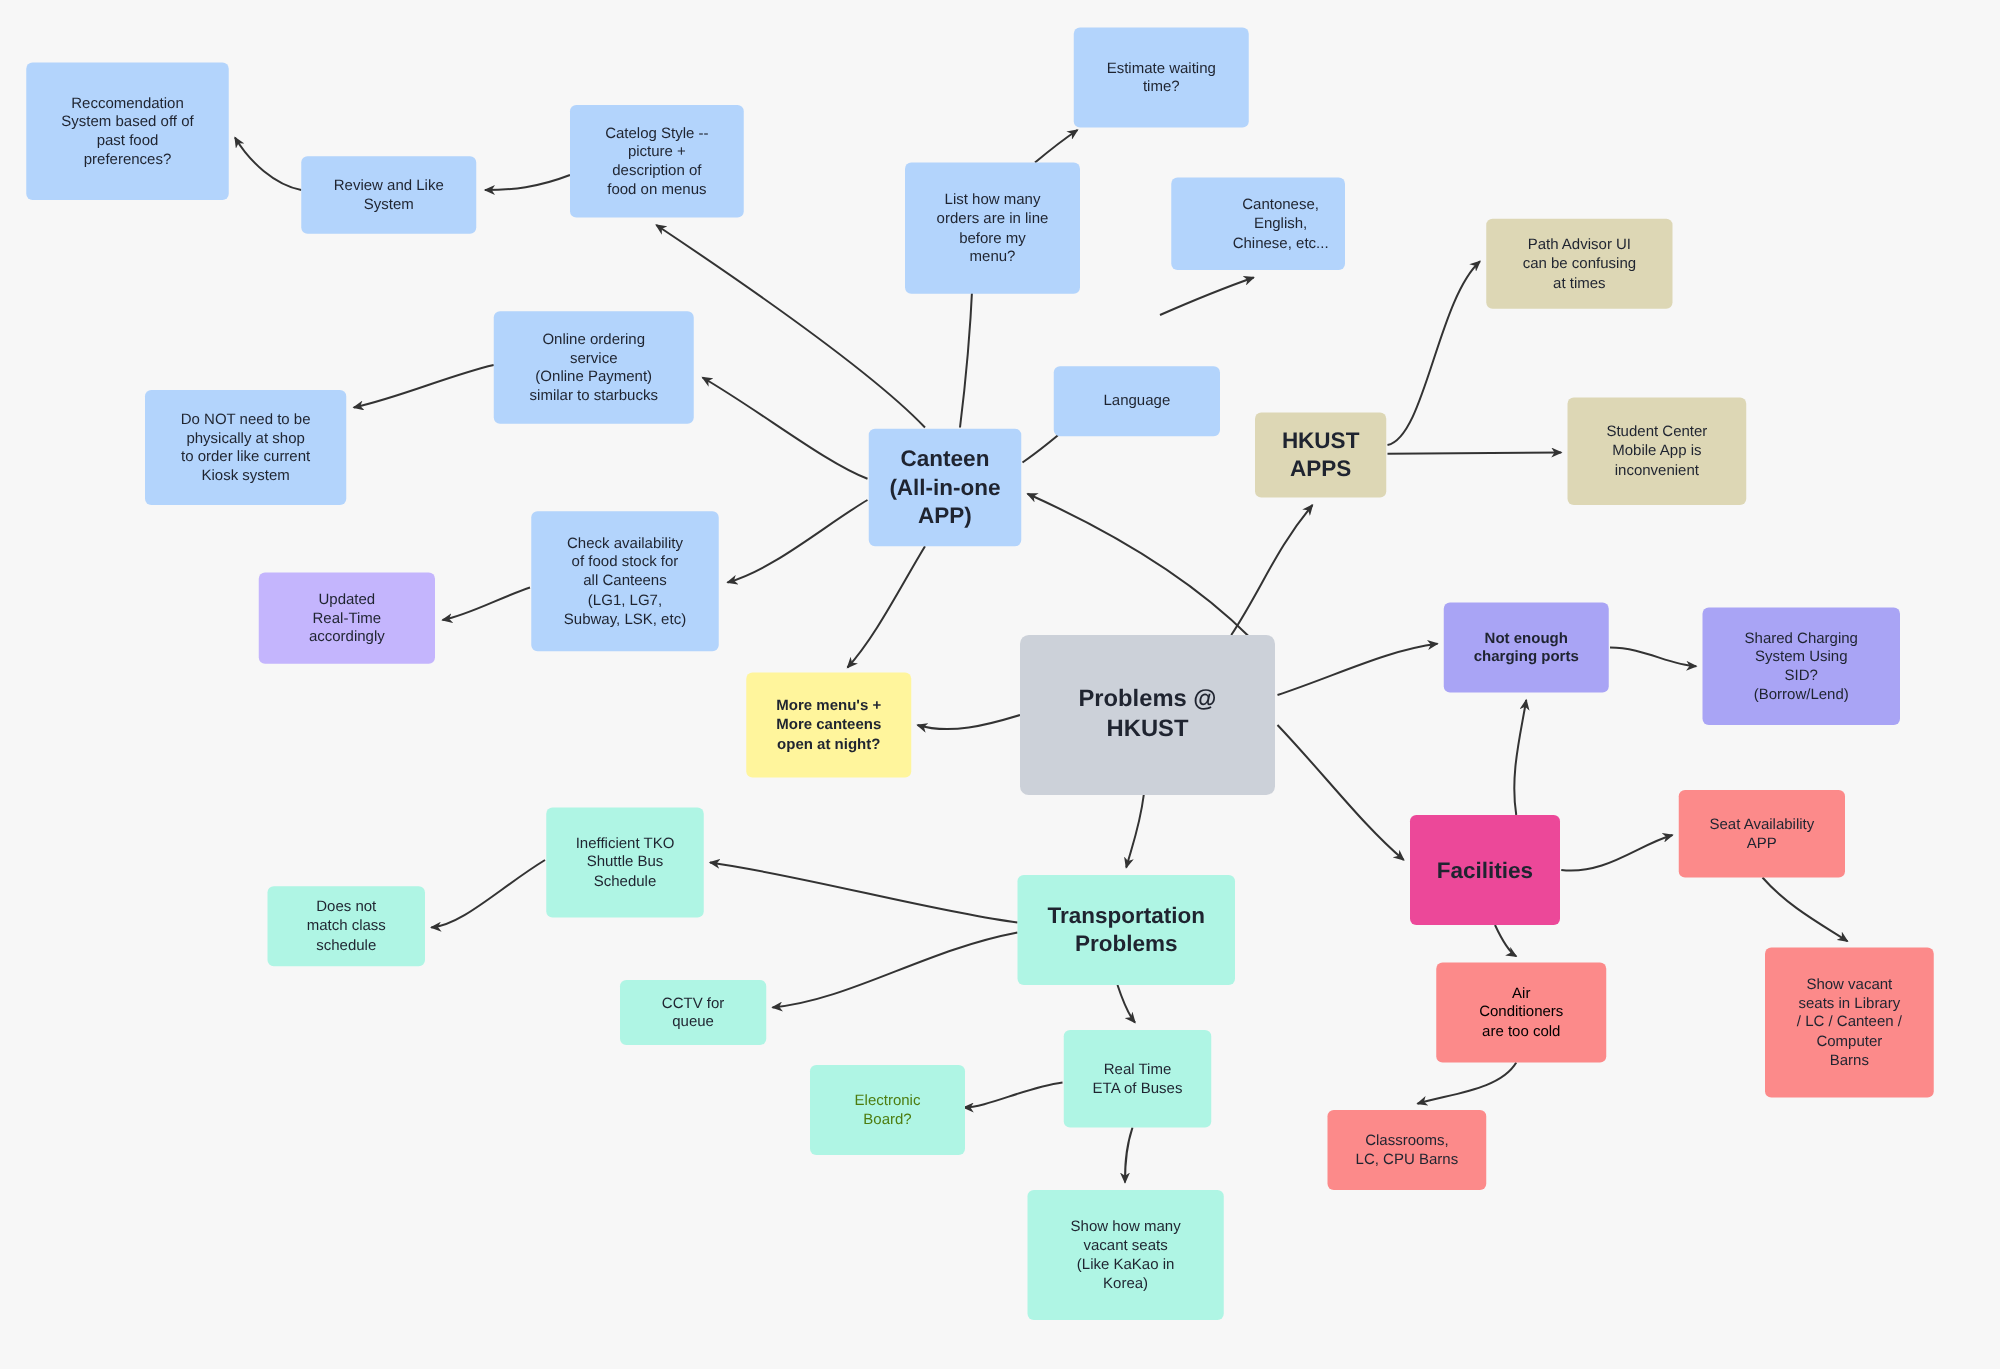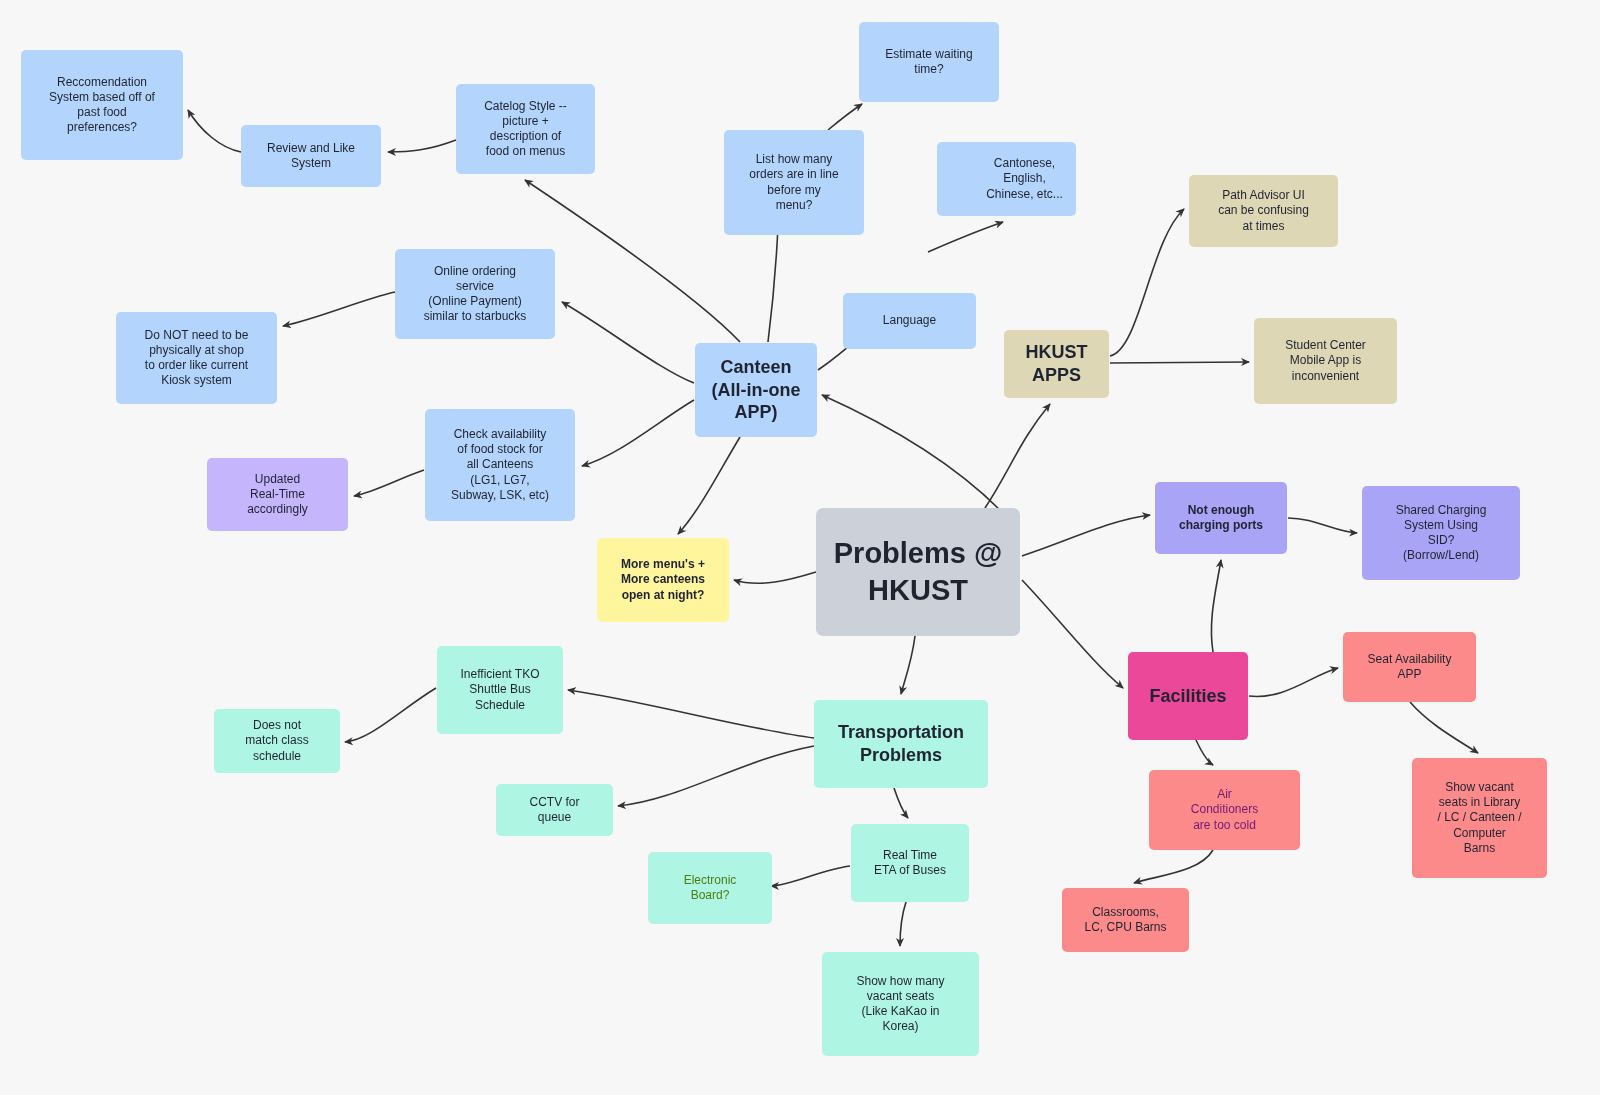--- a/index.html
+++ b/index.html
@@ -34,21 +34,21 @@
     border-radius: 5px;
     color: #1f2430;
     line-height: 1.27;
     padding: 4px 8px;
     white-space: pre-line;
     font-size: 12px;
     z-index: 2;
   }
   .node.bold { font-weight: bold; }
   .node.root {
-    font-size: 29px;
+    font-size: 19px;
     font-weight: bold;
     color: #262626;
     border-radius: 7px;
   }
   .node.big { font-size: 18px; }
 </style>
 </head>
 <body>
 
 <div id="canvas" style="width: 1600px; height: 1095px; background: rgb(247, 247, 247);">
@@ -155,21 +155,21 @@
 System Using
 SID?
 (Borrow/Lend)</div>
       <div class="node " style="left: 1343px; top: 632px; width: 133px; height: 70px; background: rgb(252, 138, 138); color: rgb(31, 36, 48);">Seat Availability
 APP</div>
       <div class="node " style="left: 1412px; top: 758px; width: 135px; height: 120px; background: rgb(252, 138, 138); color: rgb(31, 36, 48);">Show vacant
 seats in Library
 / LC / Canteen /
 Computer
 Barns</div>
-      <div class="node " style="left: 1149px; top: 770px; width: 151px; height: 80px; background: rgb(252, 138, 138); color: #701a75;">Air
+      <div class="node " style="left: 1149px; top: 770px; width: 136px; height: 80px; background: rgb(252, 138, 138); color: #000000;">Air
 Conditioners
 are too cold</div>
       <div class="node " style="left: 1062px; top: 888px; width: 127px; height: 64px; background: rgb(252, 138, 138); color: rgb(31, 36, 48);">Classrooms,
 LC, CPU Barns</div>
       <div class="node " style="left: 437px; top: 646px; width: 126px; height: 88px; background: rgb(175, 245, 228); color: rgb(31, 36, 48); text-align: center;">Inefficient TKO
 Shuttle Bus
 Schedule</div>
       <div class="node " style="left: 214px; top: 709px; width: 126px; height: 64px; background: rgb(175, 245, 228); color: rgb(31, 36, 48);">Does not
 match class
 schedule</div>

